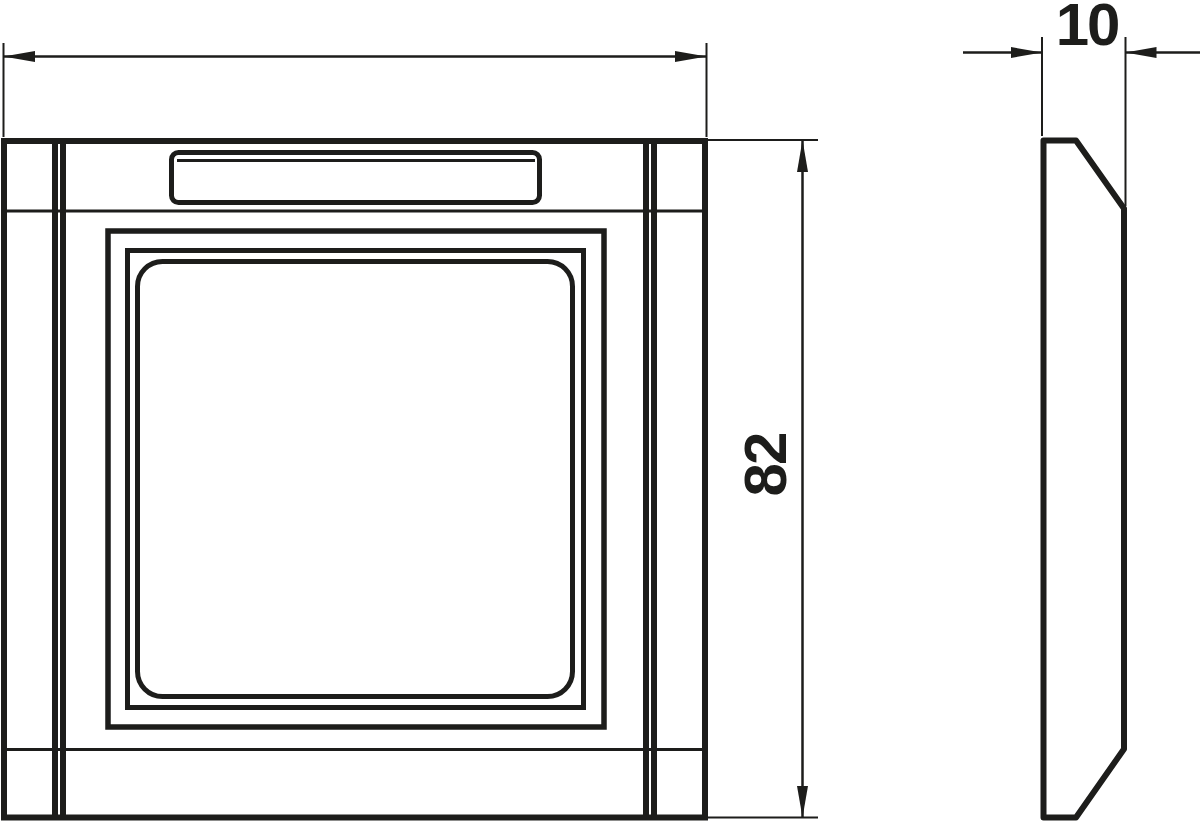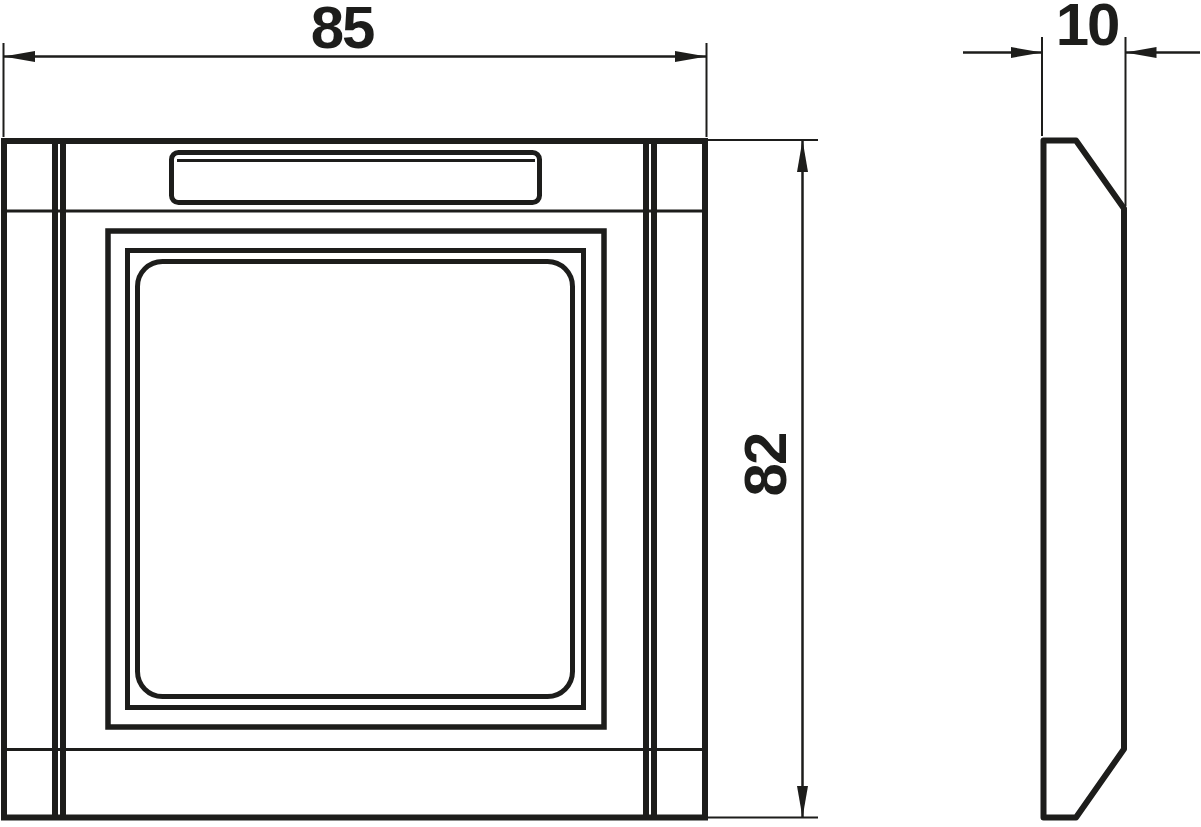--- a/index.html
+++ b/index.html
@@ -109,19 +109,18 @@
     <g>
       <line class="ln w2" x1="1042" y1="37" x2="1042" y2="136"></line>
       <line class="ln w2" x1="1125.5" y1="37" x2="1125.5" y2="206"></line>
       <line class="ln w25" x1="963" y1="52.5" x2="1042" y2="52.5"></line>
       <line class="ln w25" x1="1125.5" y1="52.5" x2="1200" y2="52.5"></line>
       <polygon class="arrow" points="1042,52.5 1011,47 1011,58"></polygon>
       <polygon class="arrow" points="1125.5,52.5 1156.5,47 1156.5,58"></polygon>
     </g>
   </svg>
 
-  <div class="dim-label" id="dim-label-width">85</div>
 
   <div class="dim-label" id="dim-label-height">82</div>
 
   <div class="dim-label" id="dim-label-depth">10</div>
 
 </div>
 
 </body></html>

